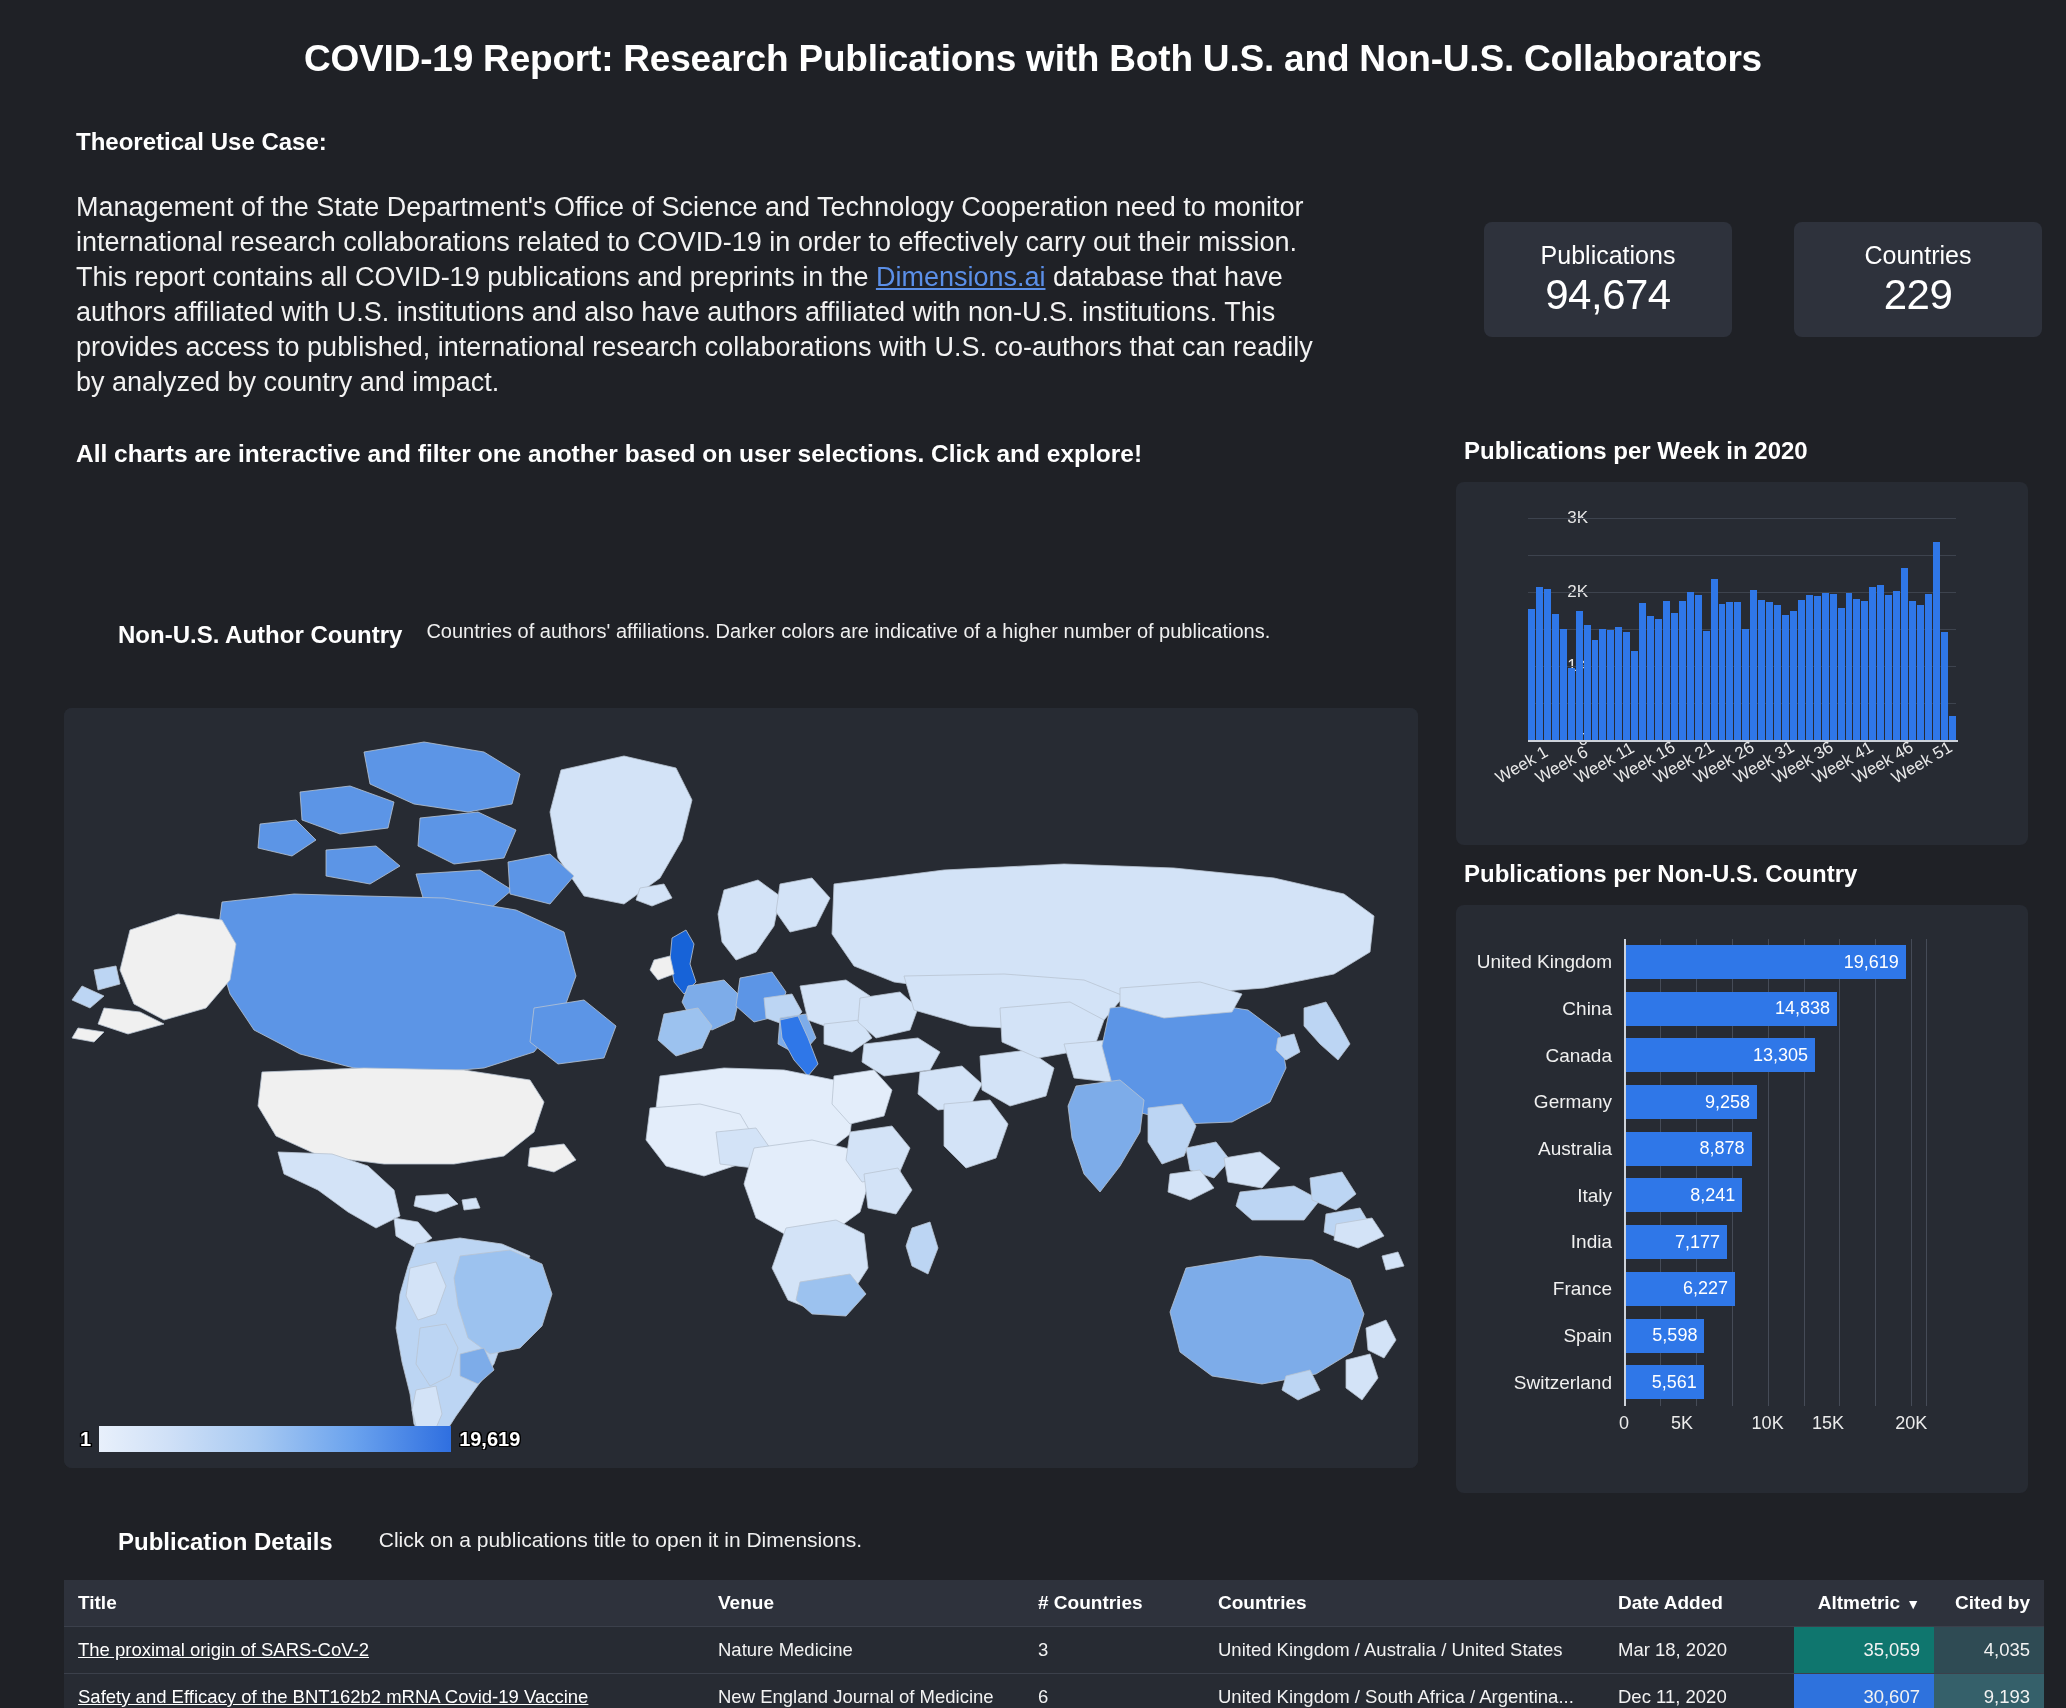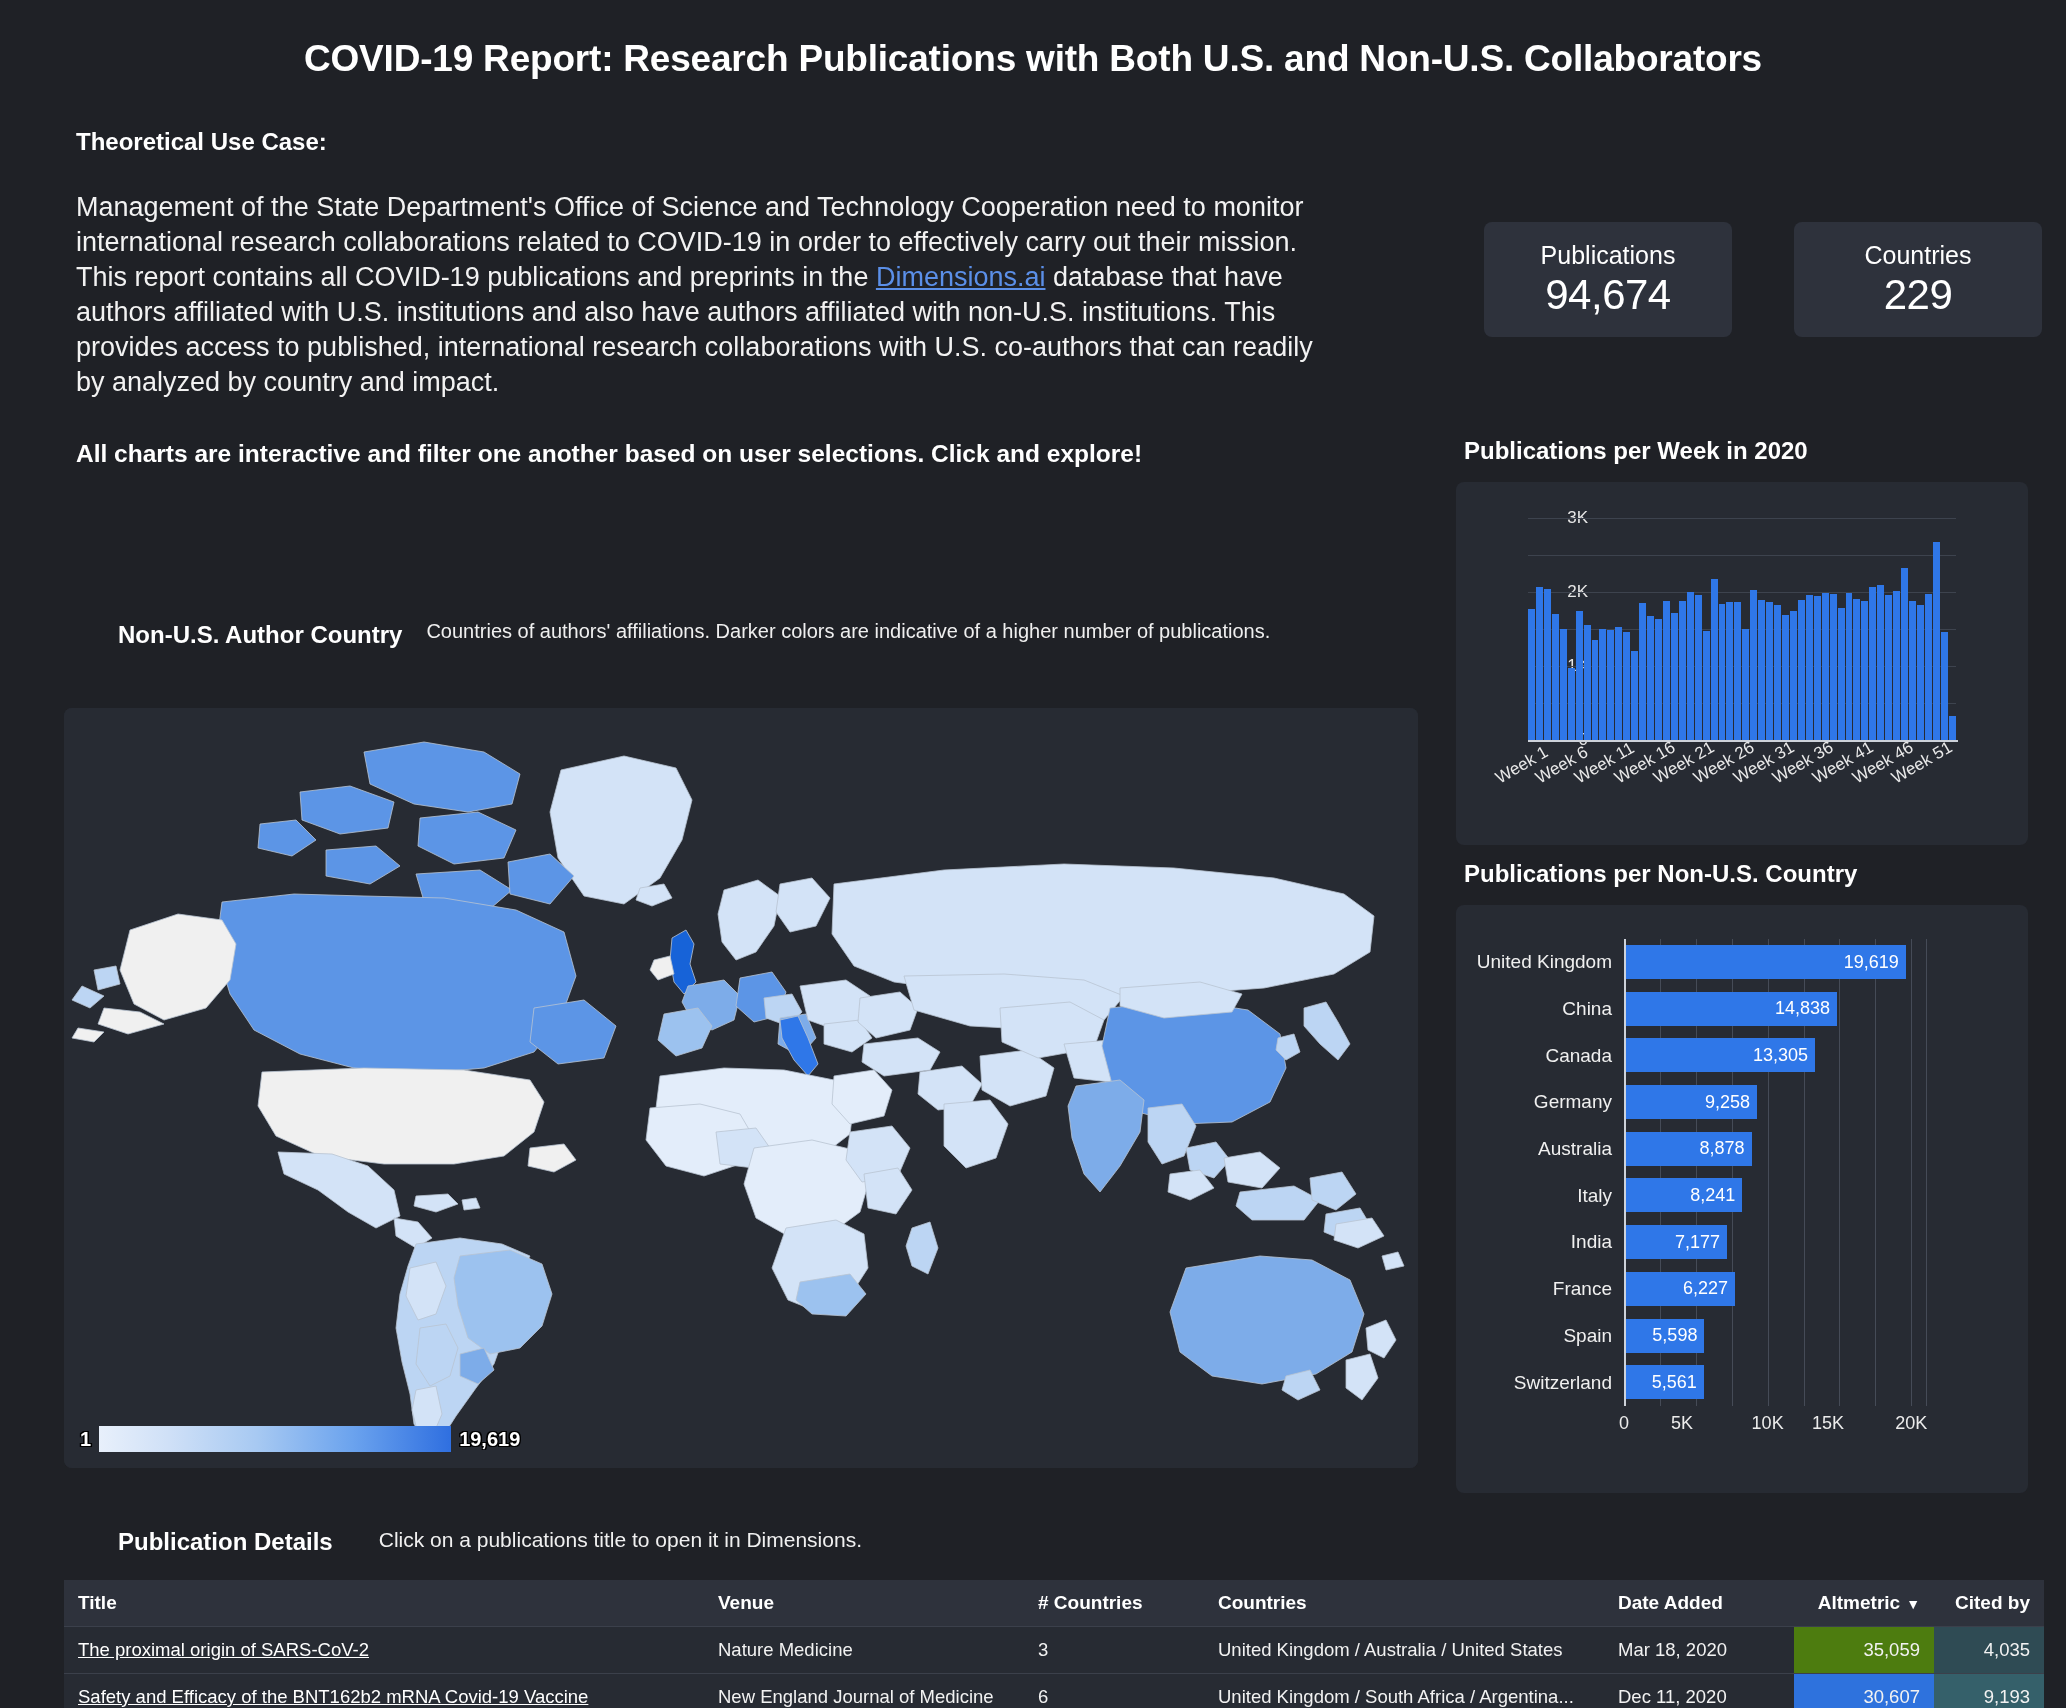--- a/index.html
+++ b/index.html
@@ -525,21 +525,21 @@
         <th class="num">Cited by</th>
       </tr>
     </thead>
     <tbody id="pd-body">
         <tr>
           <td><a class="pd-link" href="#">The proximal origin of SARS-CoV-2</a></td>
           <td>Nature Medicine</td>
           <td>3</td>
           <td>United Kingdom / Australia / United States</td>
           <td>Mar 18, 2020</td>
-          <td class="num cell-alt" style="background: #4d7c0f;">35,059</td>
+          <td class="num cell-alt" style="background: #0f766e;">35,059</td>
           <td class="num" style="background: rgba(60, 120, 130, 0.424);">4,035</td>
         </tr>
         <tr>
           <td><a class="pd-link" href="#">Safety and Efficacy of the BNT162b2 mRNA Covid-19 Vaccine</a></td>
           <td>New England Journal of Medicine</td>
           <td>6</td>
           <td>United Kingdom / South Africa / Argentina...</td>
           <td>Dec 11, 2020</td>
           <td class="num cell-alt" style="background: rgba(47, 119, 232, 0.94);">30,607</td>
           <td class="num" style="background: rgba(60, 120, 130, 0.7);">9,193</td>

